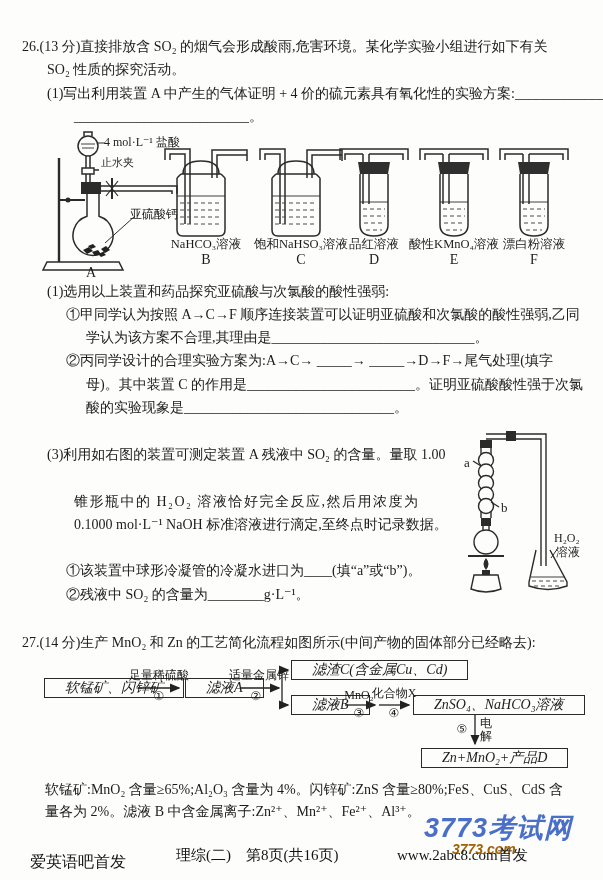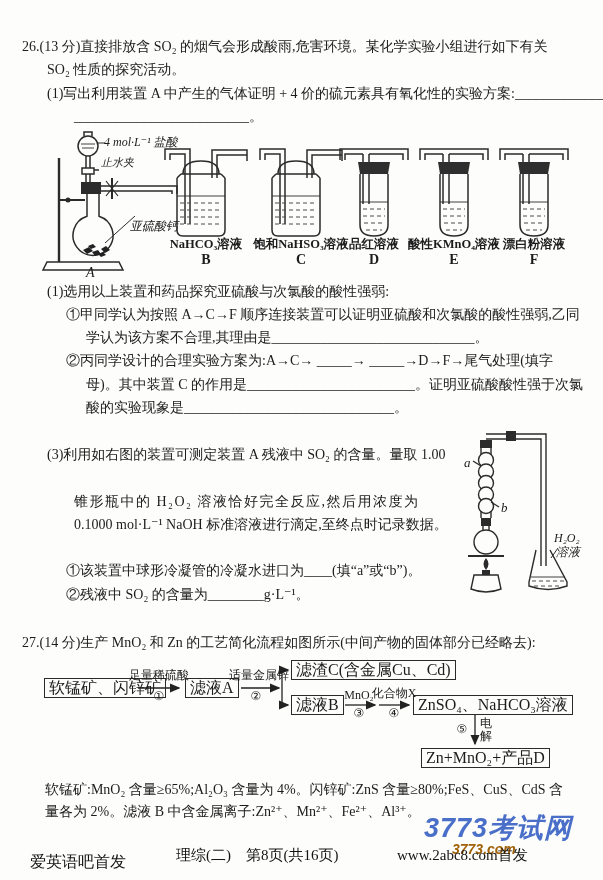--- a/index.html
+++ b/index.html
@@ -3,30 +3,30 @@
 <meta charset="utf-8">
 <style>
   html,body{margin:0;padding:0;background:#ffffff;}
   .page{
     position:relative;width:603px;height:880px;background:#fdfdfc;
     font-family:"Liberation Serif","DejaVu Serif",serif;color:#1c1c1c;
     overflow:hidden;
   }
   .tl{position:absolute;font-size:14px;line-height:17px;white-space:nowrap;}
   .just{letter-spacing:1.5px;}
-  .flabel{position:absolute;font-size:12px;line-height:13px;white-space:nowrap;font-style:italic;}
+  .flabel{position:absolute;font-size:12px;line-height:13px;white-space:nowrap;}
   .cap{position:absolute;font-size:12.5px;white-space:nowrap;left:50%;transform:translateX(-50%);}
-  .vessel{position:absolute;font-weight:bold;}
+  .vessel{position:absolute;}
   .fig{position:absolute;}
   svg{display:block;}
   
   .flow{position:absolute;left:28px;top:655px;width:566px;height:120px;}
   .fbox{
-    position:absolute;border:1.2px solid #2a2a2a;padding:2px 4px;
-    font-size:16px;line-height:14px;white-space:nowrap;background:transparent;
+    position:absolute;border:1.2px solid #2a2a2a;padding:2px 20px;
+    font-size:14px;line-height:14px;white-space:nowrap;background:transparent;font-style:italic;
   }
   .flbl{position:absolute;font-size:12px;line-height:13px;white-space:nowrap;transform:translateX(-50%);}
   .fno{position:absolute;font-size:12px;line-height:13px;transform:translateX(-50%);}
   .vtext{position:absolute;font-size:12px;line-height:13px;width:14px;word-break:break-all;}
   
   .wm1{position:absolute;left:424px;top:810px;font-family:"Liberation Sans","DejaVu Sans",sans-serif;
        font-size:27px;font-weight:bold;font-style:italic;color:#4a6fc8;letter-spacing:1px;}
   .wm2{position:absolute;left:452px;top:841px;font-family:"Liberation Sans","DejaVu Sans",sans-serif;
        font-size:14px;font-weight:bold;font-style:italic;color:#a16207;}
   .ft{position:absolute;font-size:15px;color:#141414;white-space:nowrap;}
@@ -76,21 +76,21 @@
           <path d="M77 50 V71" stroke-width="2"></path>
           <path d="M71 53 L83 68 M83 53 L71 68" stroke-width="1.2"></path>
         </g>
 
         <path d="M100 88 L70 115" stroke-width="1"></path>
       </g>
     </svg>
   </div>
   <div class="flabel" style="left:104px;top:136px">4 mol·L⁻¹ 盐酸</div>
   <div class="flabel" style="left:101px;top:156px;font-size:11px">止水夹</div>
-  <div class="flabel" style="left:130px;top:220px">亚硫酸钙</div>
+  <div class="flabel" style="left:130px;top:208px">亚硫酸钙</div>
   <div class="flabel" style="left:86px;top:266px;font-size:14px">A</div>
 
   <div class="vessel" style="left:163px;top:146px;width:86px;height:122px">
     <svg width="86" height="92" viewBox="0 0 86 92">
       <g fill="none" stroke="#2b2b2b" stroke-width="1.5">
         <path d="M2 14 V3 H27 V22 M7 14 V8 H22 V22"></path>
         <path d="M49 22 V4 H84 V15 M54 22 V9 H84"></path>
         <path d="M20 28 Q20 15 38 15 Q56 15 56 28 M18 28 H58"></path>
         <path d="M18 28 L14 32 M58 28 L62 32"></path>
         <path d="M14 32 V84 Q14 90 20 90 H56 Q62 90 62 84 V32"></path>

